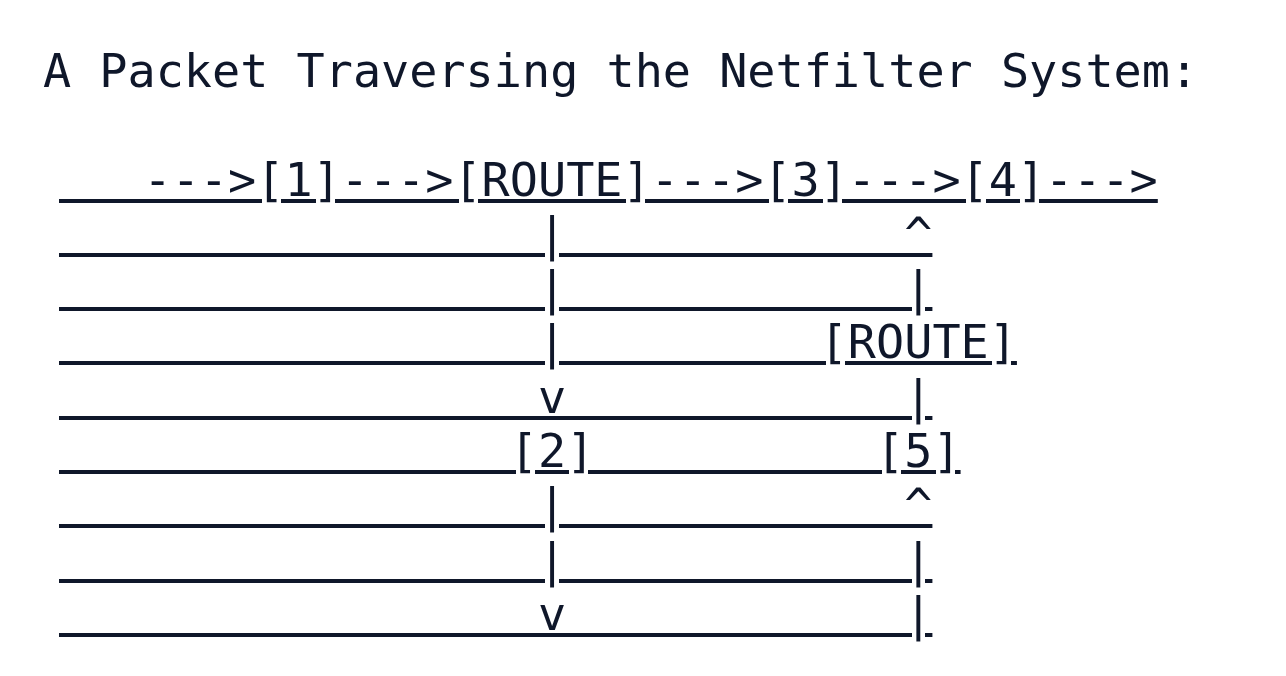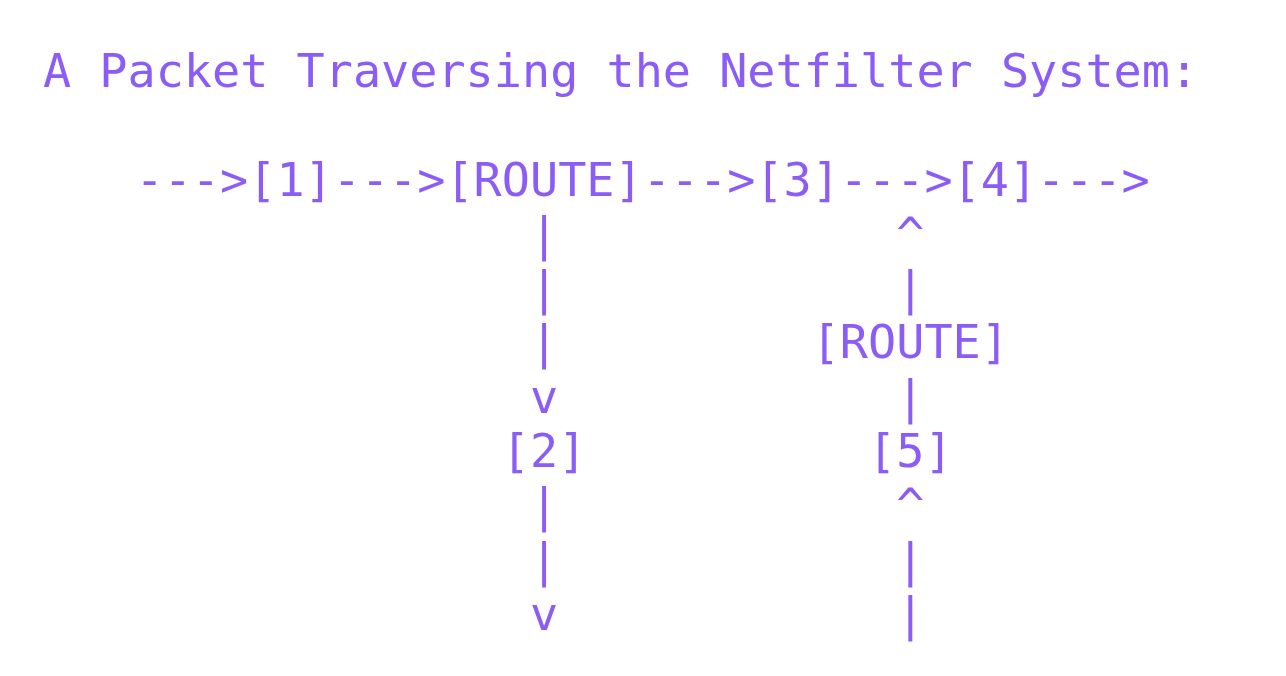--- a/index.html
+++ b/index.html
@@ -12,40 +12,41 @@
     height: 676px;
     overflow: hidden;
   }
   .canvas {
     position: absolute;
     left: 0;
     top: 0;
     width: 1286px;
     height: 676px;
     background: #ffffff;
-    color: #8b5cf6;
+    color: #0f172a;
     font-family: "DejaVu Sans Mono", "Liberation Mono", monospace;
     font-size: 46.8px;
     line-height: 54.3px;
     padding-left: 43px;
     padding-top: 44px;
     box-sizing: border-box;
   }
   .title-line {
     white-space: pre;
     margin: 0;
     padding: 0;
   }
   .ascii-art {
-    margin: 8px;
+    margin: 16px;
     padding: 0;
     margin-top: 54.3px; 
     white-space: pre;
     font: inherit;
     line-height: inherit;
+    text-decoration: underline;
   }
 </style>
 </head>
 <body>
 
 <div class="canvas">
   <div class="title-line">A Packet Traversing the Netfilter System:</div>
   <pre class="ascii-art">   ---&gt;[1]---&gt;[ROUTE]---&gt;[3]---&gt;[4]---&gt;
                  |            ^
                  |            |

